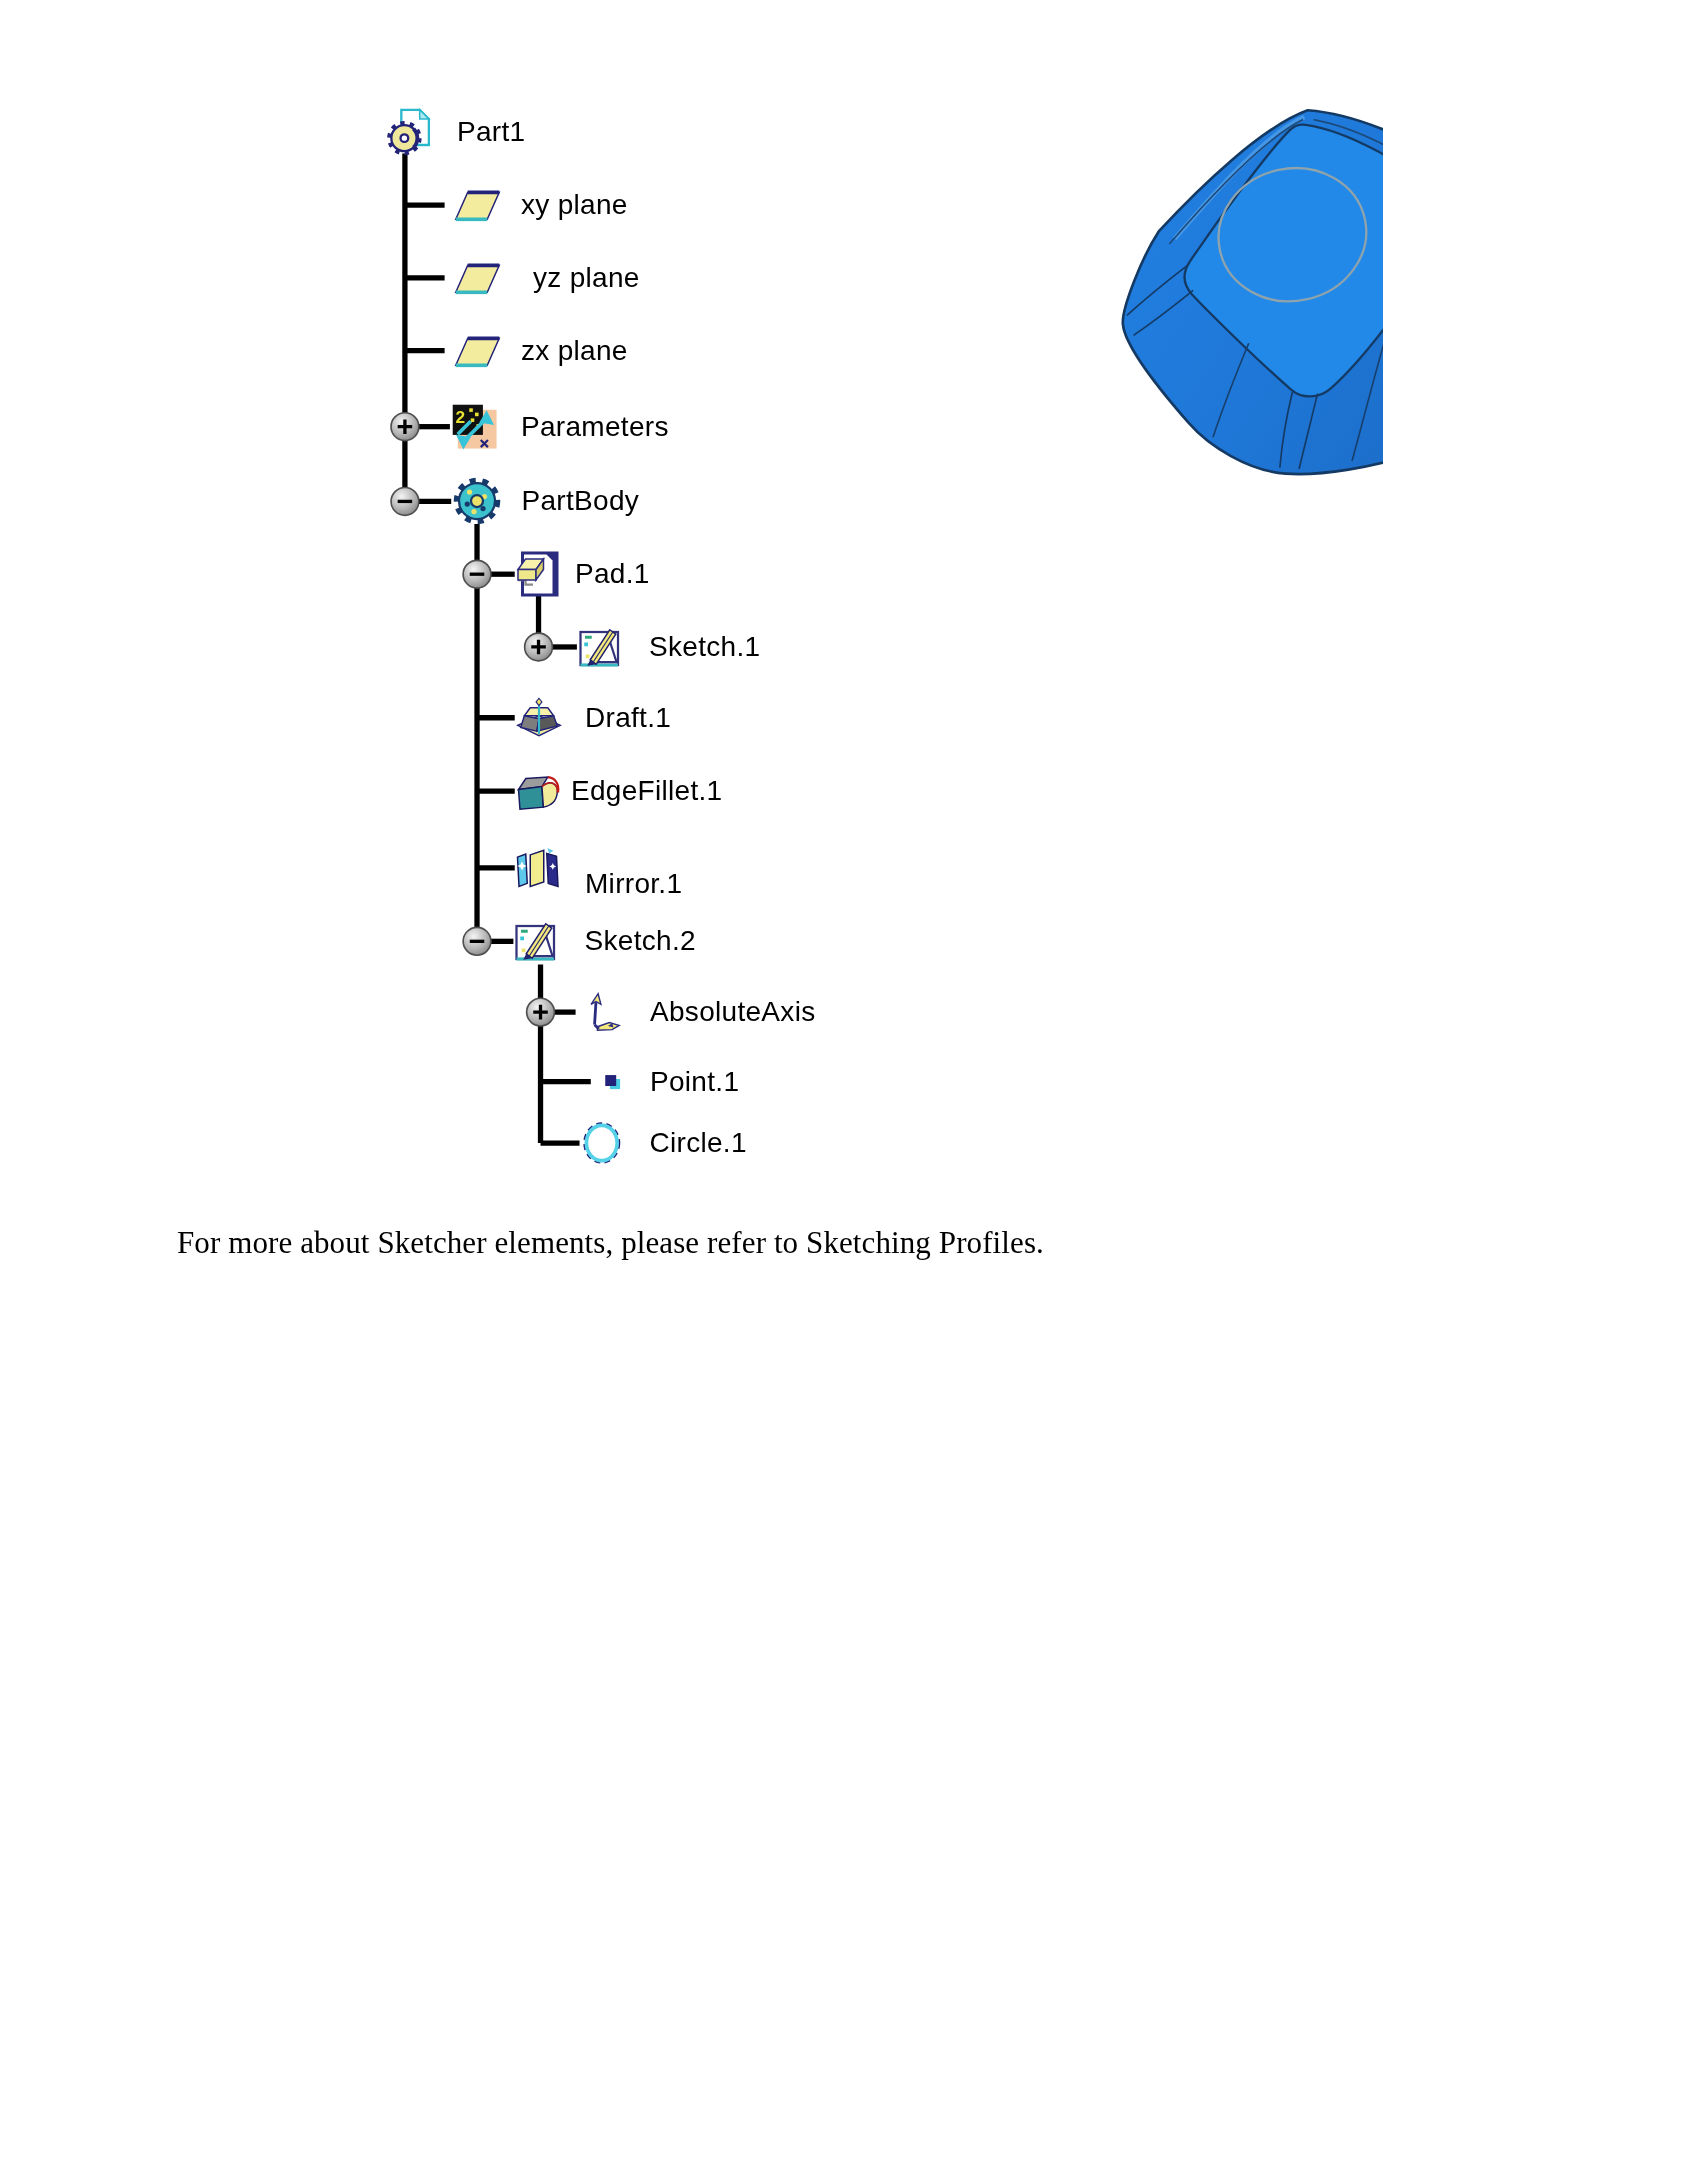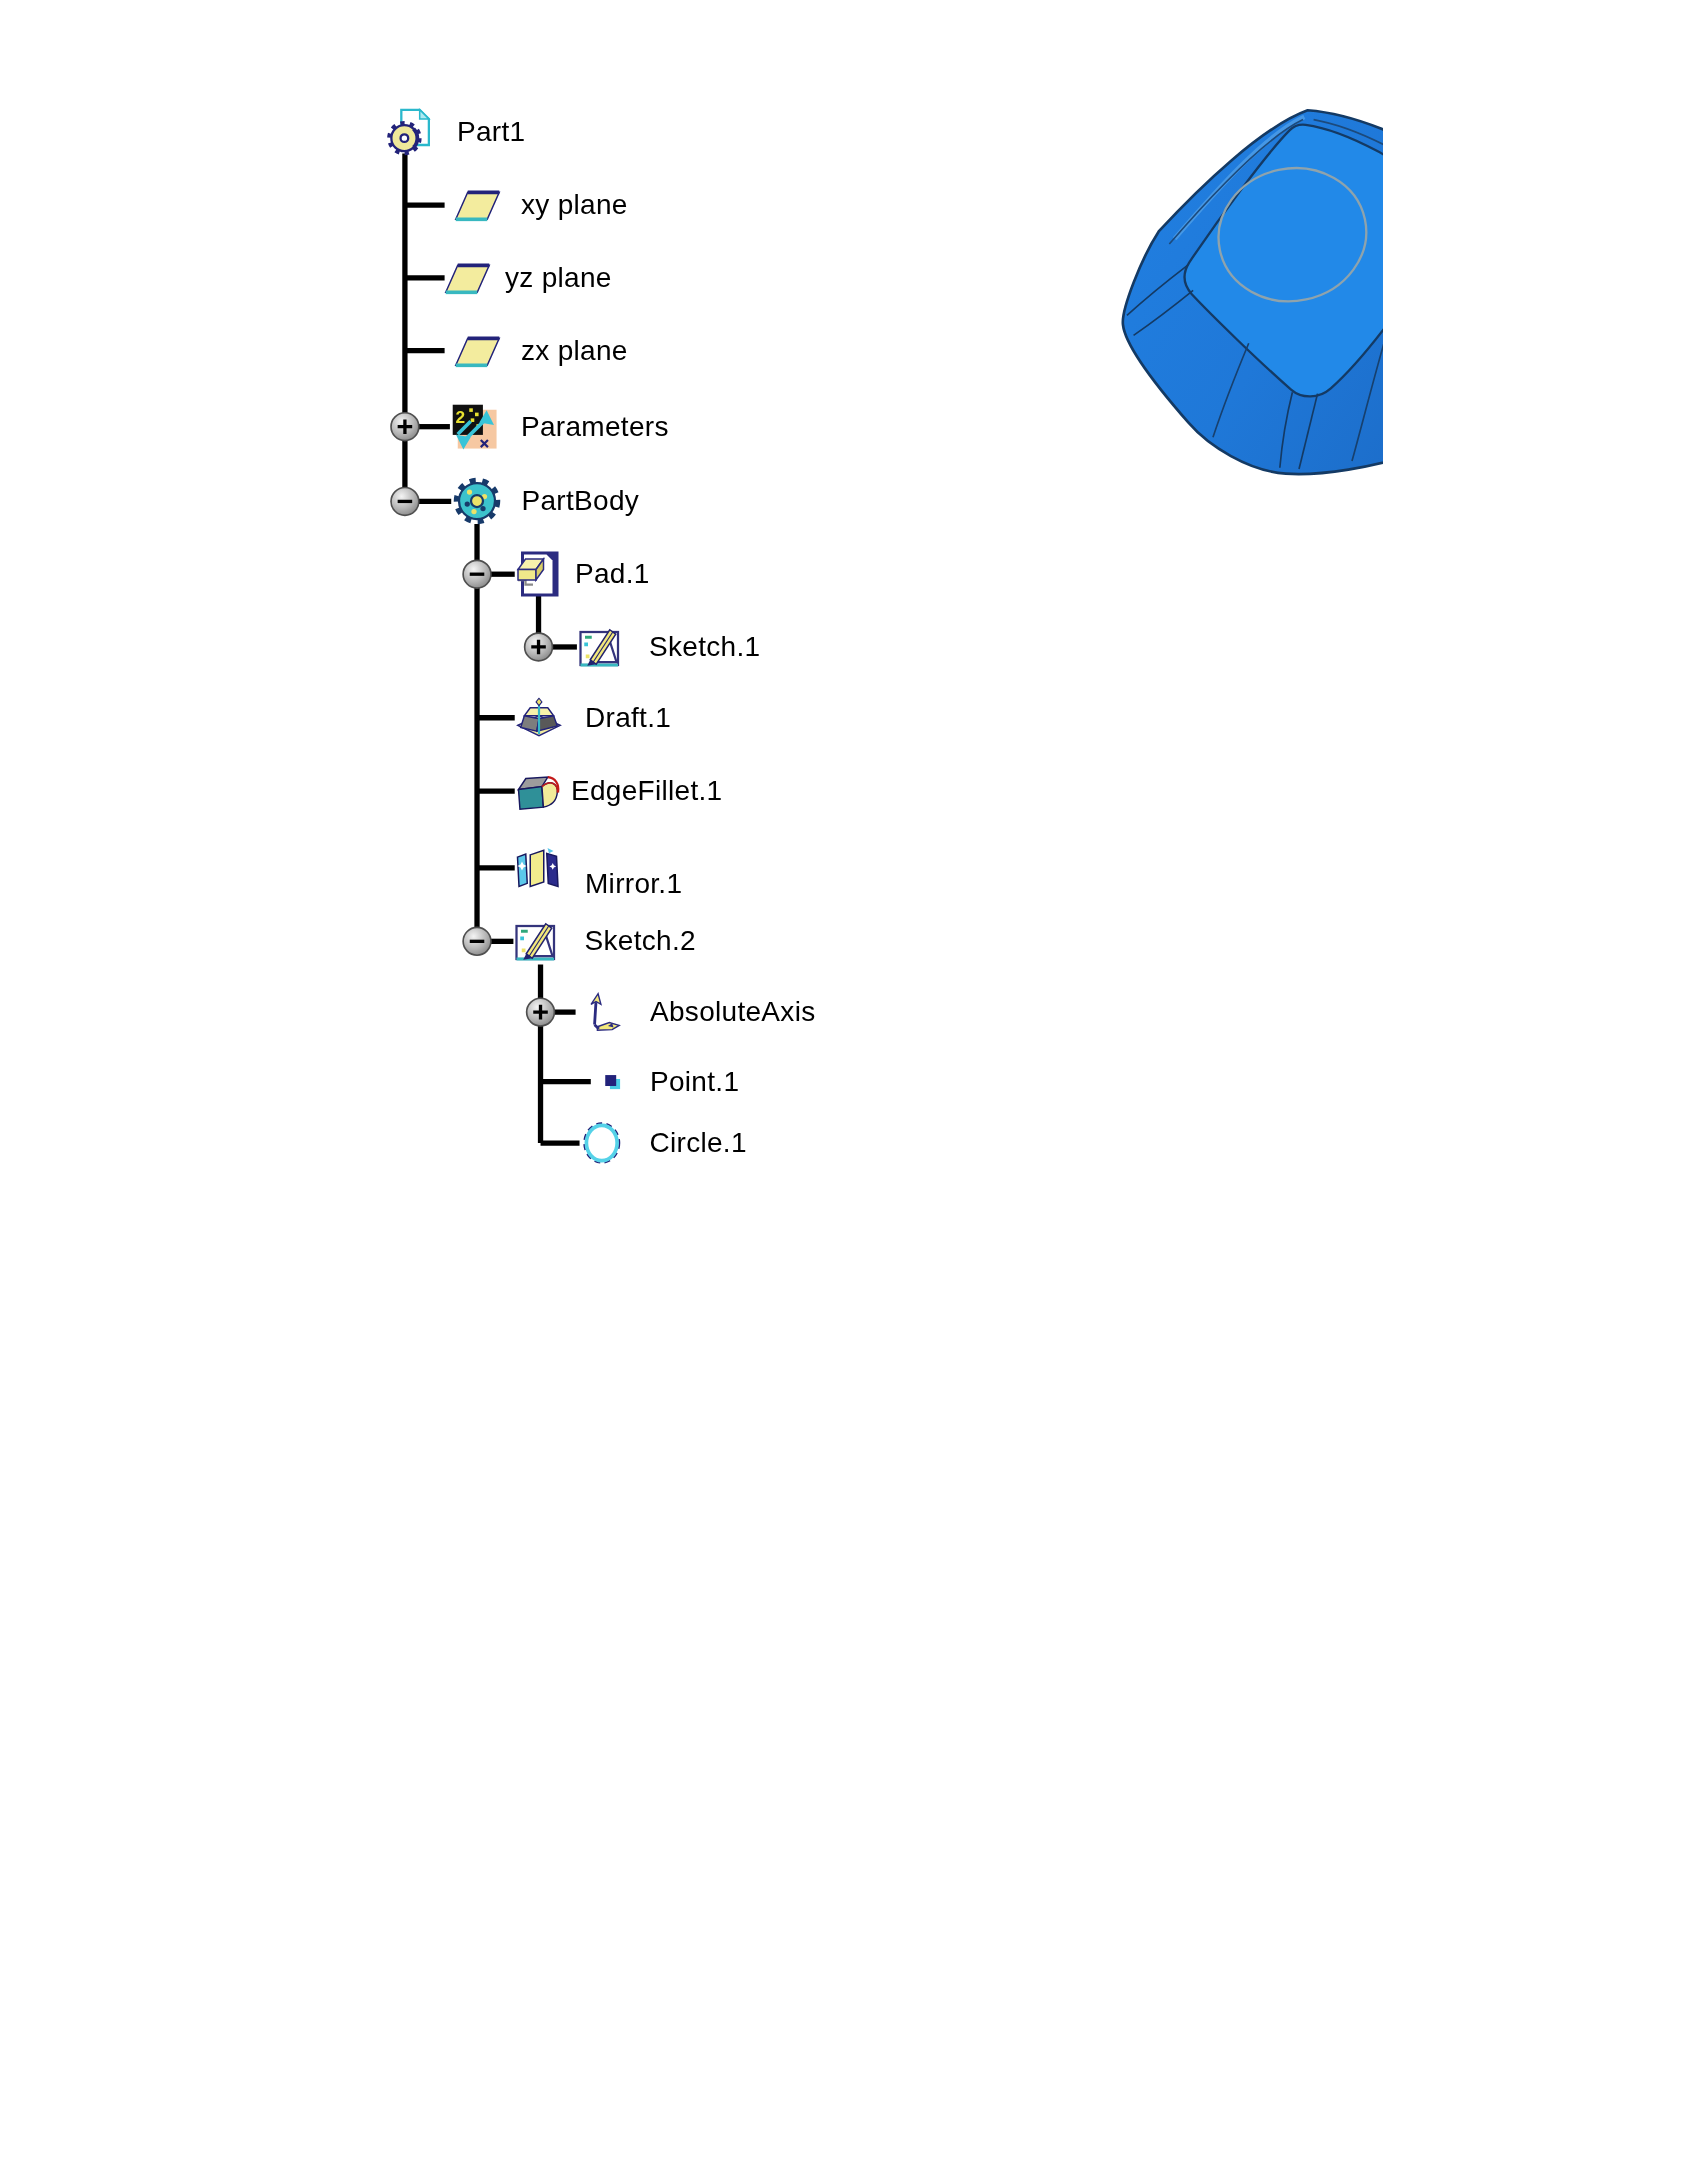--- a/index.html
+++ b/index.html
@@ -98,21 +98,21 @@
     <span class="ic">
       <svg width="49" height="33" viewBox="0 0 64 44">
         <polygon points="3,41 19,5 61,5 45,41" fill="#f3ec9e" stroke="#23237a" stroke-width="2"></polygon>
         <path d="M19,5 H61" stroke="#23237a" stroke-width="5"></path>
         <path d="M3,41 H45" stroke="#38b8c0" stroke-width="5"></path>
       </svg>
     </span>
     <span class="lbl">xy plane</span>
   </div>
 
-  <div class="node" style="left:443px;top:278px;gap:13px">
+  <div class="node" style="left:453px;top:278px;gap:31px">
     <span class="ic">
       <svg width="49" height="33" viewBox="0 0 64 44">
         <polygon points="3,41 19,5 61,5 45,41" fill="#f3ec9e" stroke="#23237a" stroke-width="2"></polygon>
         <path d="M19,5 H61" stroke="#23237a" stroke-width="5"></path>
         <path d="M3,41 H45" stroke="#38b8c0" stroke-width="5"></path>
       </svg>
     </span>
     <span class="lbl">yz plane</span>
   </div>
 
@@ -327,16 +327,17 @@
     <path d="M300,448 C290,490 280,530 272,562" stroke="#143a64" stroke-width="2.5" fill="none"></path>
     <path d="M500,148 C534,180 572,216 600,244" stroke="#143a64" stroke-width="2.5" fill="none"></path>
     <path d="M506,204 C536,226 570,252 596,272" stroke="#143a64" stroke-width="2.5" fill="none"></path>
 
     <path d="M196,372 C176,420 156,472 142,514" stroke="#17406e" stroke-width="2.5" fill="none"></path>
     <path d="M406,352 C386,420 366,500 352,550" stroke="#17406e" stroke-width="2.5" fill="none"></path>
 
     <ellipse cx="262" cy="208" rx="112" ry="100" transform="rotate(-12 262 208)" fill="none" stroke="#8fa3ac" stroke-width="3.5"></ellipse>
   </svg>
 
+  <div class="caption">For more about Sketcher elements, please refer to Sketching Profiles.</div>
   <div class="pagenum">627</div>
 
 </div>
 
 
 </body></html>

